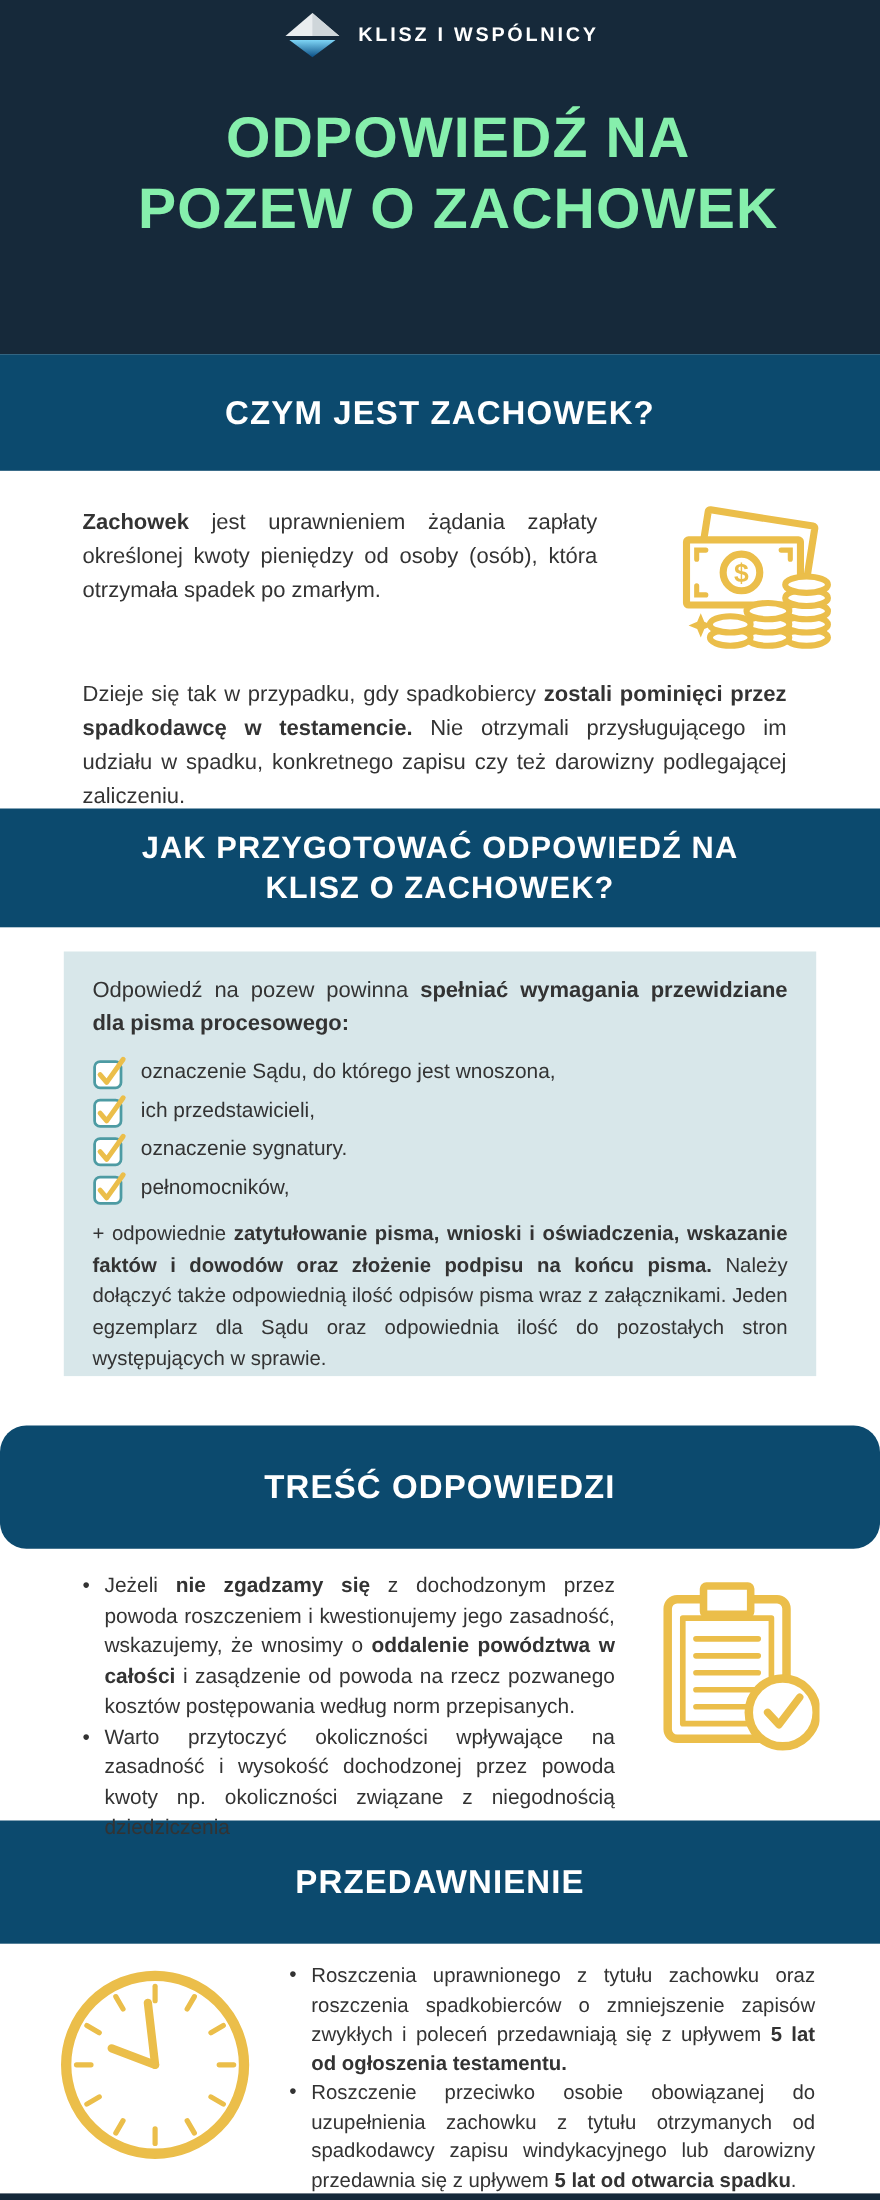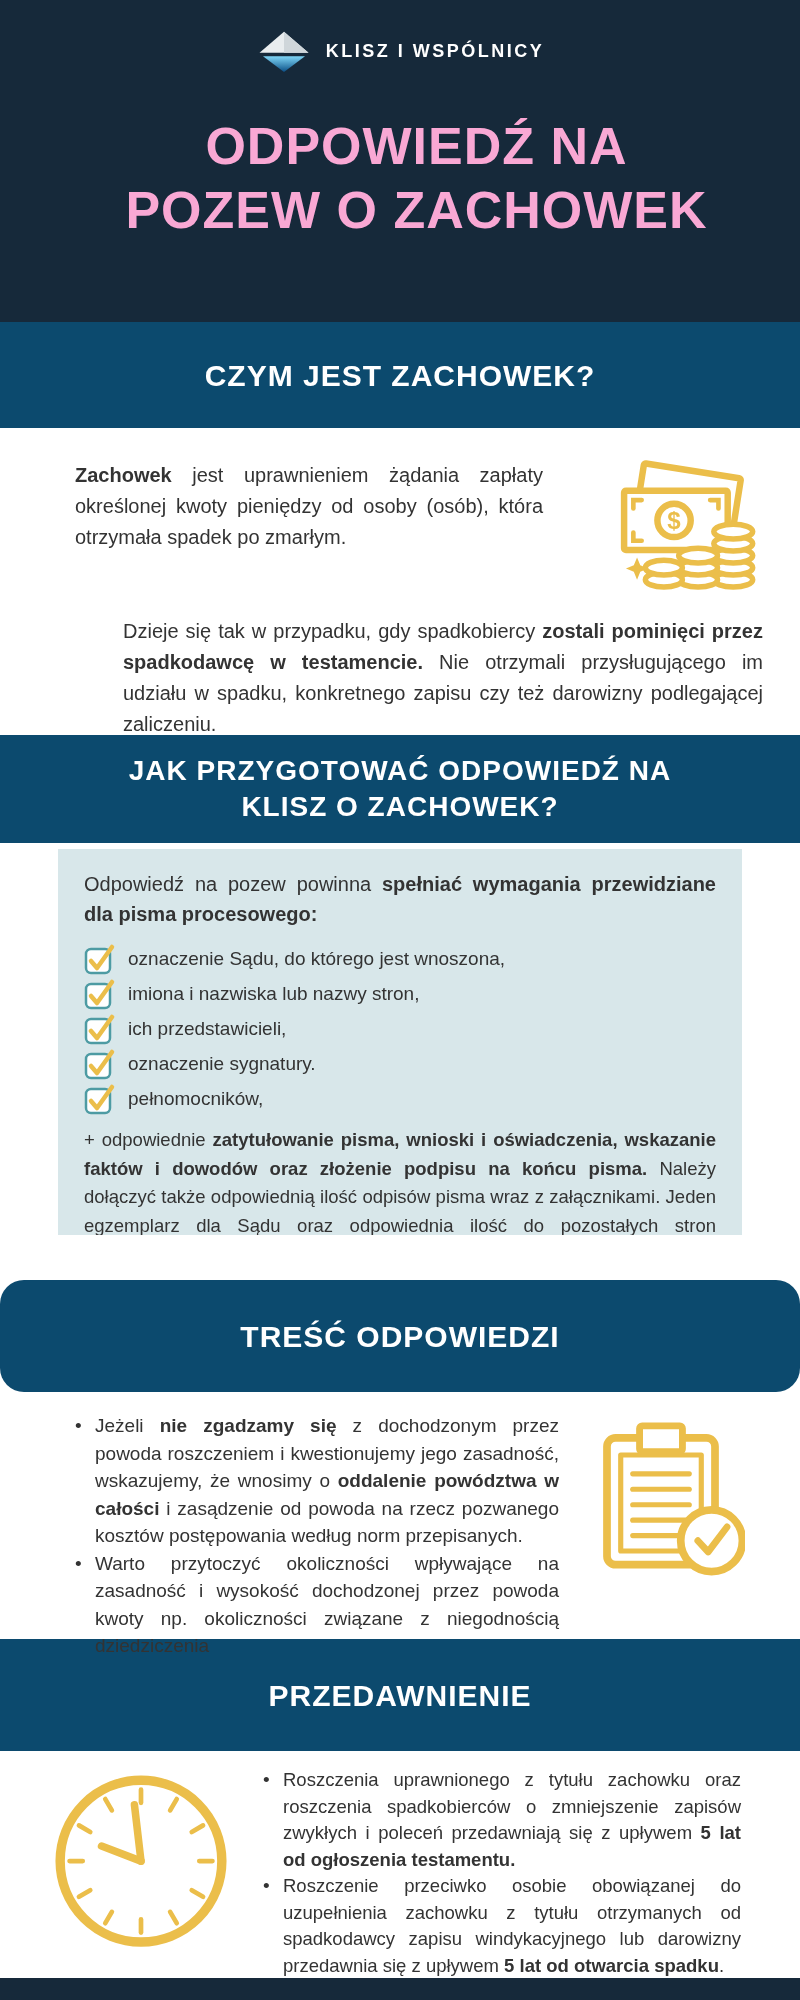--- a/index.html
+++ b/index.html
@@ -5,23 +5,23 @@
   * { margin:0; padding:0; box-sizing:border-box; }
   html,body { background:#ffffff; }
   .page {
     width:800px; height:2000px; margin:0 auto; position:relative;
     background:#ffffff; overflow:hidden;
     font-family:"Liberation Sans", sans-serif; color:#333333;
   }
 
   
   .hero { height:322px; background:#16293A; text-align:center; }
-  .logo-row { display:flex; justify-content:center; align-items:center; gap:14px; padding-top:28px; }
+  .logo-row { display:flex; justify-content:center; align-items:center; gap:14px; padding-top:8px; }
   .logo-text { color:#ffffff; font-weight:bold; font-size:18px; letter-spacing:2.5px; }
-  .hero-title { margin-top:40px; color:#f9a8d4; font-weight:bold;
+  .hero-title { margin-top:40px; color:#86efac; font-weight:bold;
     font-size:52px; line-height:64px; letter-spacing:1px;margin-left:33px; }
 
   
   .band { background:#0c4a6e; display:flex; align-items:center; justify-content:center; }
   .band-1 { height:106px; }
   .band-2 { height:108px; }
   .band-3 { height:112px;border-radius:24px; }
   .band-4 { height:112px; }
   .band h2 { color:#ffffff; font-weight:bold; text-align:center;
     font-size:30px; line-height:37px; letter-spacing:1px; }
@@ -29,25 +29,25 @@
 
   
   .just { text-align:justify; }
   b { font-weight:bold; }
 
   
   .sec-what { height:307px; padding:32px 0 0 75px; }
   .what-row { display:flex; align-items:flex-start; }
   .p1 { width:468px; font-size:20px; line-height:31px; }
   .money-icon { width:148px; height:132px; margin-left:70px; margin-top:0; flex:none; }
-  .p2 { width:640px; margin-top:24px; font-size:20px; line-height:31px;margin-left:48px; }
+  .p2 { width:640px; margin-top:24px; font-size:20px; line-height:31px; }
 
   
   .sec-how { height:431px; }
-  .panel { width:684px; height:386px; margin:6px auto 0; background:#D8E7EA;
+  .panel { width:684px; height:386px; margin:22px auto 0; background:#D8E7EA;
     padding:20px 26px 0 26px; overflow:hidden; }
   .panel-intro { font-size:20px; line-height:30px; }
   .checklist { margin-top:12px; }
   .check-item { display:flex; align-items:center; height:35px; }
   .check-icon { width:32px; height:30px; overflow:visible; flex:none; margin-right:12px; }
   .check-label { font-size:19px; }
   .panel-outro { margin-top:10px; font-size:18.5px; line-height:28.5px; }
 
   
   .bullet-item { display:flex; }
@@ -143,27 +143,20 @@
     <div class="panel">
       <p class="panel-intro just"><span>Odpowiedź na pozew powinna </span><b>spełniać wymagania przewidziane dla pisma procesowego:</b></p>
 
       <div class="checklist">
         <div class="check-item">
           <svg class="check-icon" viewBox="0 0 32 30">
             <rect x="2" y="5" width="24" height="24" rx="5" fill="#ffffff" stroke="#4D9BA3" stroke-width="2.5"></rect>
             <path d="M7 17 L13 24 L28 3" fill="none" stroke="#EBBE4A" stroke-width="4.5" stroke-linecap="round" stroke-linejoin="round"></path>
           </svg>
           <span class="check-label">oznaczenie Sądu, do którego jest wnoszona,</span>
-        </div>
-        <div class="check-item">
-          <svg class="check-icon" viewBox="0 0 32 30">
-            <rect x="2" y="5" width="24" height="24" rx="5" fill="#ffffff" stroke="#4D9BA3" stroke-width="2.5"></rect>
-            <path d="M7 17 L13 24 L28 3" fill="none" stroke="#EBBE4A" stroke-width="4.5" stroke-linecap="round" stroke-linejoin="round"></path>
-          </svg>
-          <span class="check-label">imiona i nazwiska lub nazwy stron,</span>
         </div>
         <div class="check-item">
           <svg class="check-icon" viewBox="0 0 32 30">
             <rect x="2" y="5" width="24" height="24" rx="5" fill="#ffffff" stroke="#4D9BA3" stroke-width="2.5"></rect>
             <path d="M7 17 L13 24 L28 3" fill="none" stroke="#EBBE4A" stroke-width="4.5" stroke-linecap="round" stroke-linejoin="round"></path>
           </svg>
           <span class="check-label">ich przedstawicieli,</span>
         </div>
         <div class="check-item">
           <svg class="check-icon" viewBox="0 0 32 30">

